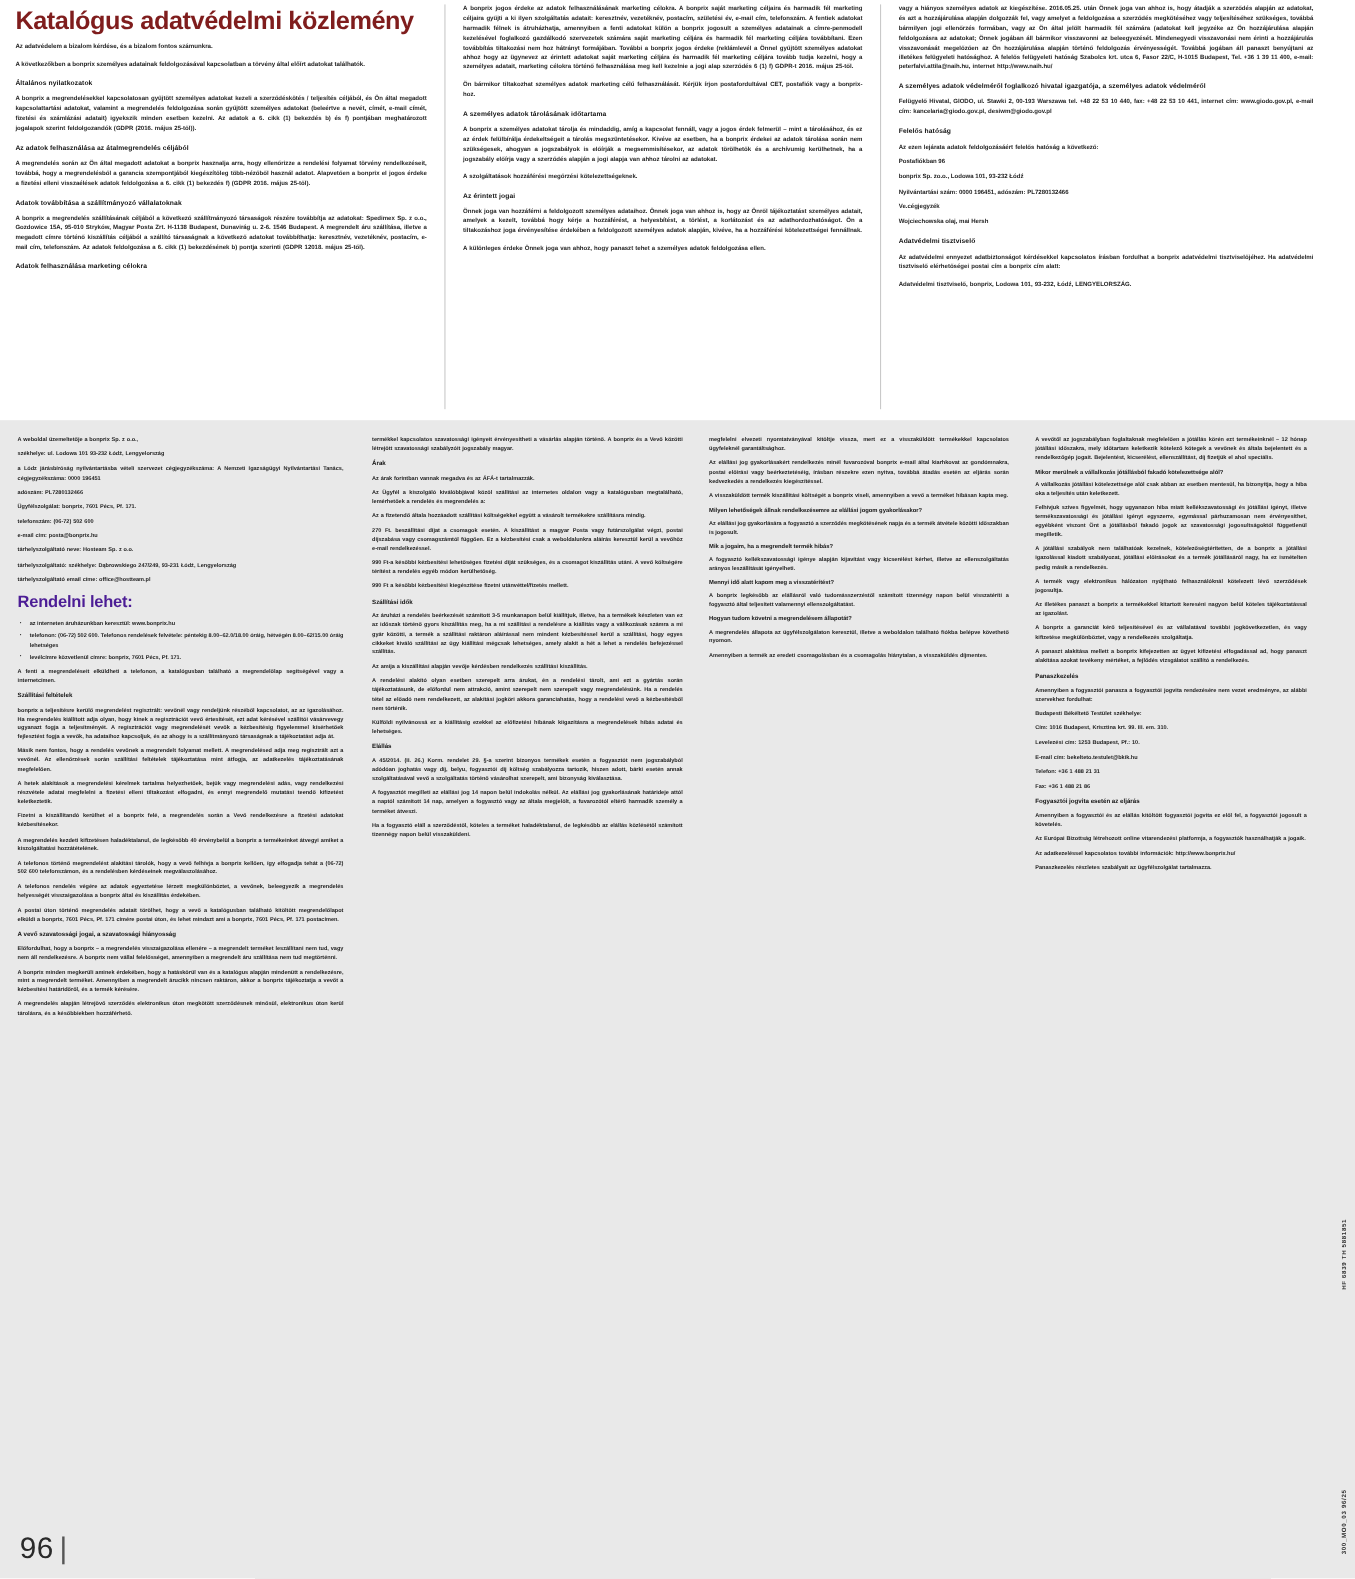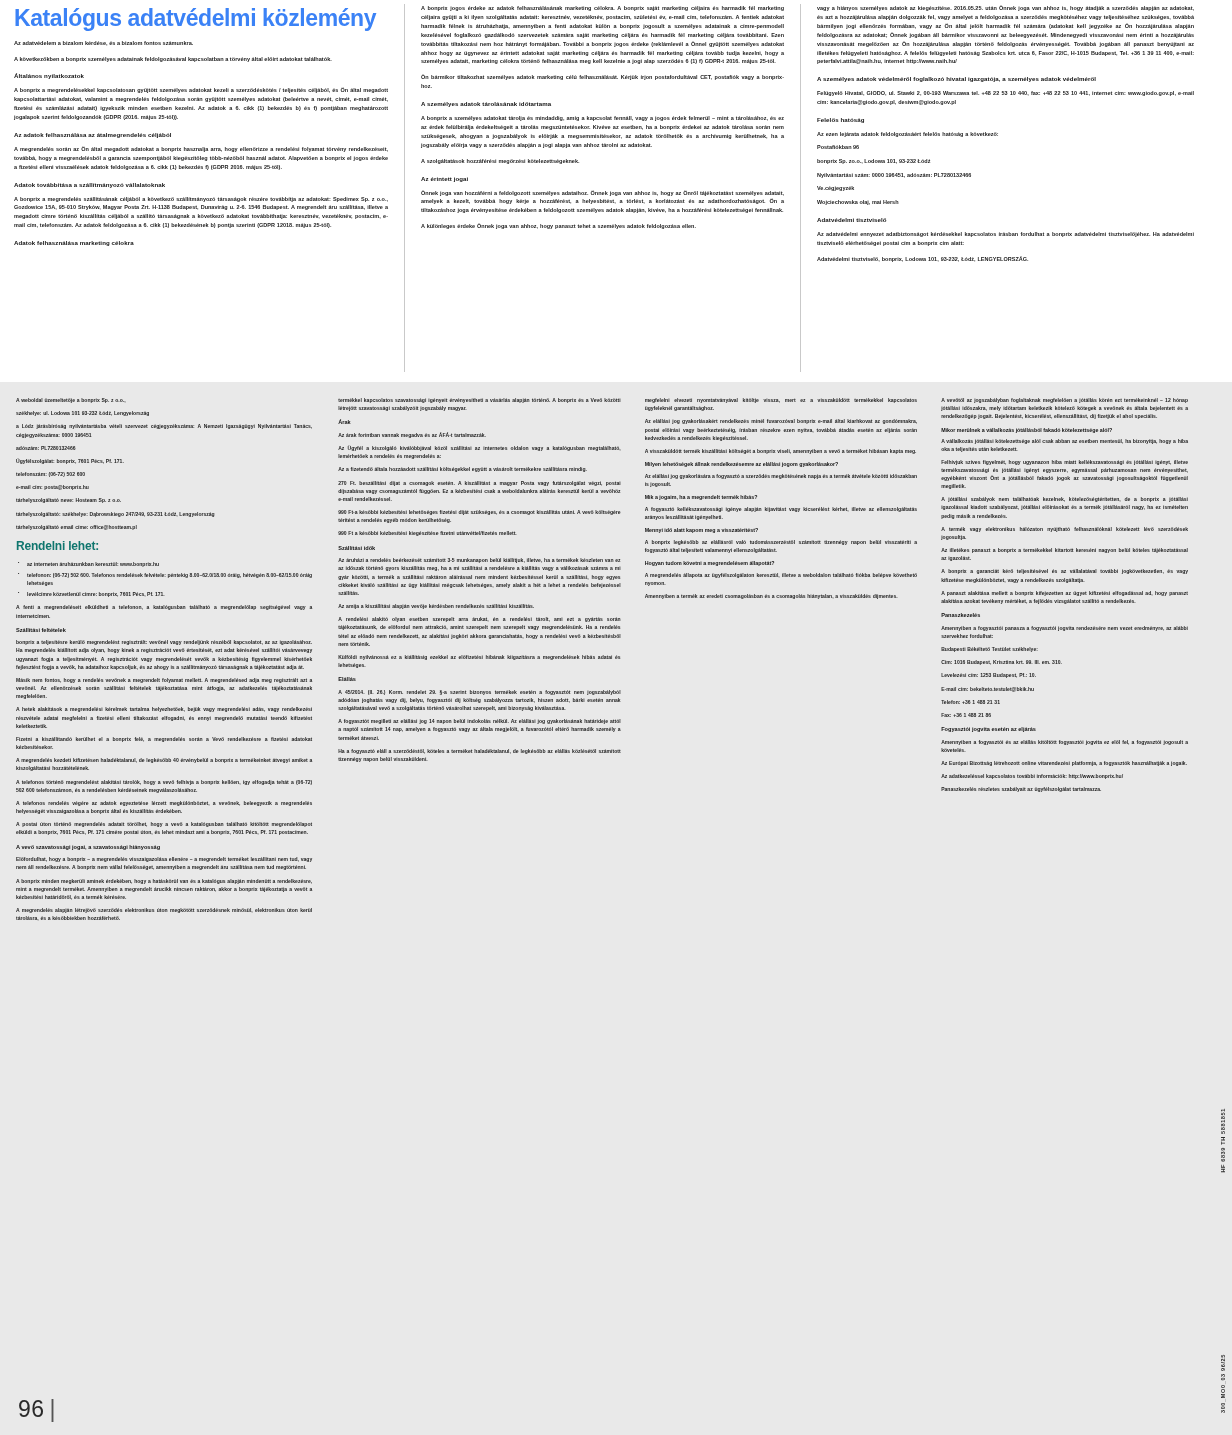--- a/index.html
+++ b/index.html
@@ -29,21 +29,21 @@
   .tcol.c1{width:390px;padding-right:16px;}
   .tcol.c2{width:396px;padding:0 16px;border-left:1px solid #c9c9c9;}
   .tcol.c3{width:400px;padding:0 6px 0 16px;border-left:1px solid #c9c9c9;}
 
   .doc-title{
     font-size:23px;
     font-weight:bold;
     letter-spacing:-0.4px;
     line-height:1.05;
     margin:2px 0 9px 0;
-    color:#3b82f6;
+    color:#7f1d1d;
   }
   .lead{
     font-size:5.6px;
     font-weight:bold;
     line-height:1.55;
     margin:0 0 7px 0;
     text-align:justify;
     color:#1b1b1b;
   }
   h3.sec{
@@ -78,38 +78,38 @@
   .bcol.b1{width:314px;padding-right:14px;}
   .bcol.b2{width:310px;padding:0 12px;}
   .bcol.b3{width:300px;padding:0 12px;}
   .bcol.b4{width:262px;padding:0 0 0 12px;}
   .bcol p{font-size:5.05px;font-weight:bold;line-height:1.62;margin:0 0 5px 0;text-align:justify;color:#1d1d1d;word-spacing:0.3px;}
   .bcol p.nojust{text-align:left;}
   .bcol h4{
     font-size:5.6px;font-weight:bold;margin:7px 0 4px 0;line-height:1.35;color:#111;
   }
   .bcol h2.big{
-    font-size:12px;font-weight:bold;margin:9px 0 7px 0;line-height:1.1;color:#0f766e;letter-spacing:-0.2px;
+    font-size:15px;font-weight:bold;margin:9px 0 7px 0;line-height:1.1;color:#4c1d95;letter-spacing:-0.2px;
   }
   ul.bullets{margin:0 0 5px 0;padding:0 0 0 11px;list-style:none;}
   ul.bullets li{
     font-size:5.05px;font-weight:bold;line-height:1.6;margin:0 0 3px 0;
     position:relative;text-align:justify;color:#1d1d1d;
   }
   ul.bullets li:before{
     content:"\25AA";position:absolute;left:-9px;top:-0.5px;font-size:4px;color:#333;
   }
   .qa{margin:0 0 5px 0;}
   .qa .q{font-size:5.3px;font-weight:bold;line-height:1.45;margin:6px 0 3px 0;color:#111;}
   .qa .a{font-size:5.05px;font-weight:bold;line-height:1.62;margin:0 0 4px 0;text-align:justify;color:#1d1d1d;}
 
   
   .pagenum{
     position:absolute;left:18px;bottom:12px;
-    font-size:23px;font-weight:normal;color:#2a2a2a;
+    font-size:27px;font-weight:normal;color:#2a2a2a;
     letter-spacing:0.5px;
   }
   .pagenum .bar{display:inline-block;margin-left:5px;color:#555;}
 
   
   .vcode{
     position:absolute;right:6px;
     writing-mode:vertical-rl;
     transform:rotate(180deg);
     font-size:5.6px;font-weight:bold;letter-spacing:0.6px;color:#2e2e2e;

